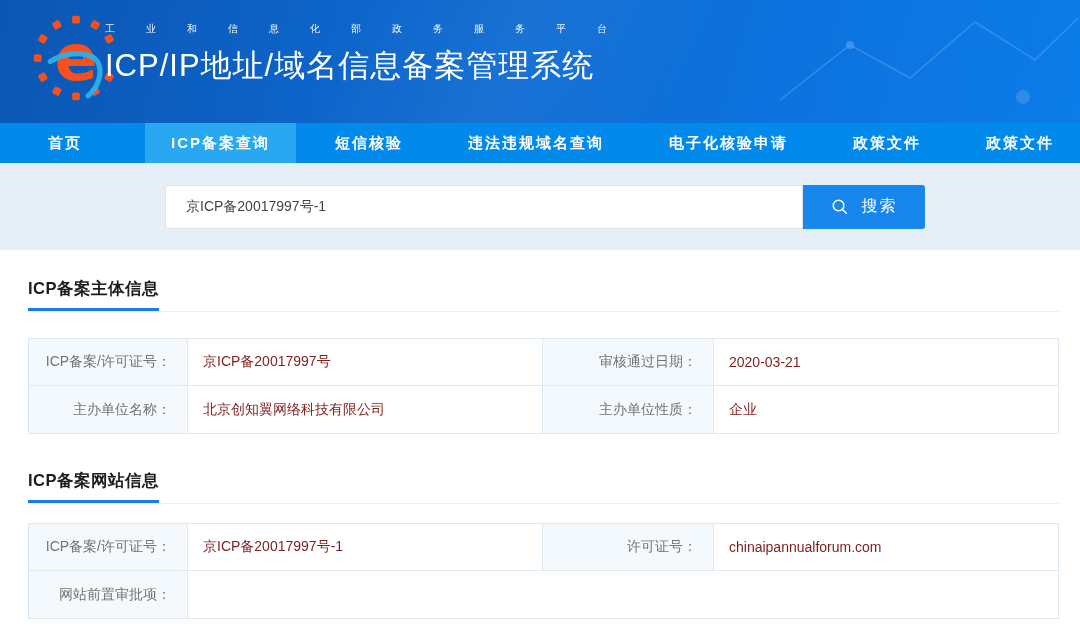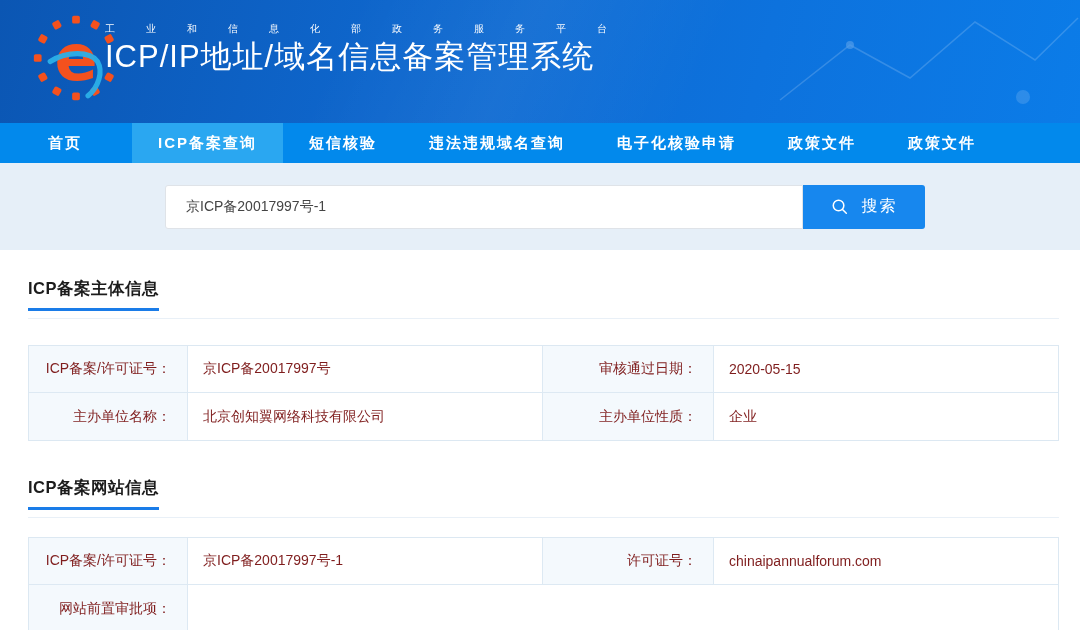--- a/index.html
+++ b/index.html
@@ -11,55 +11,55 @@
     background:linear-gradient(105deg,#0b56b3 0%,#0e66cc 35%,#0d72dd 70%,#0b7ce8 100%);
     overflow:hidden; }
   .header::before { content:""; position:absolute; left:-10%; top:-40%;
     width:120%; height:180%;
     background:linear-gradient(115deg,transparent 35%,rgba(255,255,255,.05) 48%,transparent 62%);
     pointer-events:none; }
   .logo { position:absolute; left:33px; top:15px; width:86px; height:86px; }
   .header-text { position:absolute; left:105px; top:22px; white-space:nowrap; }
   .platform-line { color:rgba(255,255,255,.97); font-size:10px; letter-spacing:31px;
     font-weight:400; }
-  .system-title { color:#fff; font-size:31px; letter-spacing:1px;
+  .system-title { margin-top:9px; color:#fff; font-size:31px; letter-spacing:1px;
     font-weight:400; }
   .header-deco { position:absolute; right:0; top:0; opacity:.28; pointer-events:none; }
 
   
-  .nav { display:flex; height:40px; background:#0289ec; padding-left:22px; }
+  .nav { display:flex; height:40px; background:#0289ec; padding-left:22px;justify-content:space-between; }
   .nav-item { display:flex; align-items:center; padding:0 26px; color:#fff;
     font-size:15px; letter-spacing:2px; font-weight:600; cursor:pointer; white-space:nowrap; }
   .nav-item.active { background:#2aa7f1;margin-left:24px; }
 
   
   .search-bar { height:87px; background:#e6eff8; display:flex; align-items:center;
     padding-left:165px; }
   .search-input { width:638px; height:44px; border:1px solid #dfe3e8; border-radius:3px 0 0 3px;
     background:#fff; padding:0 20px; font-size:14px; color:#444; outline:none;
     font-family:inherit; }
   .search-btn { width:122px; height:44px; border:none; border-radius:0 3px 3px 0;
     background:#1787ee; color:#fff; font-size:16px; letter-spacing:2px; cursor:pointer;
     display:flex; align-items:center; justify-content:center; gap:14px; font-family:inherit; }
 
   
   .content { padding:0 21px 0 28px; }
-  .section-head { border-bottom:1px solid #e9f0f7; padding-bottom:7px; }
+  .section-head { border-bottom:1px solid #e9f0f7; }
   .section-head.first { margin-top:28px; }
   .section-head.second { margin-top:36px; }
   .section-title { display:inline-block; font-size:16.5px; font-weight:bold; color:#1c1c1c;
     padding-bottom:8px; border-bottom:3px solid #1a7ce8; letter-spacing:.5px; }
 
   .info-table { display:grid; grid-template-columns:159px 355px 171px 1fr;
     grid-auto-rows:47px; border:1px solid #dce8f2; }
   .info-table.t1 { margin-top:26px; }
   .info-table.t2 { margin-top:19px; }
   .cell { display:flex; align-items:center; font-size:14px;
     border-right:1px solid #dde9f3; border-bottom:1px solid #dde9f3; }
-  .cell.label { background:#f4f9fd; justify-content:flex-end; padding-right:16px; color:#7f1d1d; }
+  .cell.label { background:#f4f9fd; justify-content:flex-end; padding-right:16px; color:#737373; }
   .cell.value { background:#fff; padding-left:15px; color:#7f1d1d; }
   .cell.last-col { border-right:none; }
   .cell.last-row { border-bottom:none; }
   .cell.span3 { grid-column:2 / 5; }
 </style>
 </head>
 <body>
 
 <div>
 
@@ -116,21 +116,21 @@
   <main class="content">
 
     <section>
       <div class="section-head first">
         <h2 class="section-title">ICP备案主体信息</h2>
       </div>
       <div class="info-table t1">
         <div class="cell label">ICP备案/许可证号：</div>
         <div class="cell value">京ICP备20017997号</div>
         <div class="cell label">审核通过日期：</div>
-        <div class="cell value last-col">2020-05-15</div>
+        <div class="cell value last-col">2020-03-21</div>
 
         <div class="cell label last-row">主办单位名称：</div>
         <div class="cell value last-row">北京创知翼网络科技有限公司</div>
         <div class="cell label last-row">主办单位性质：</div>
         <div class="cell value last-col last-row">企业</div>
       </div>
     </section>
 
     <section>
       <div class="section-head second">

